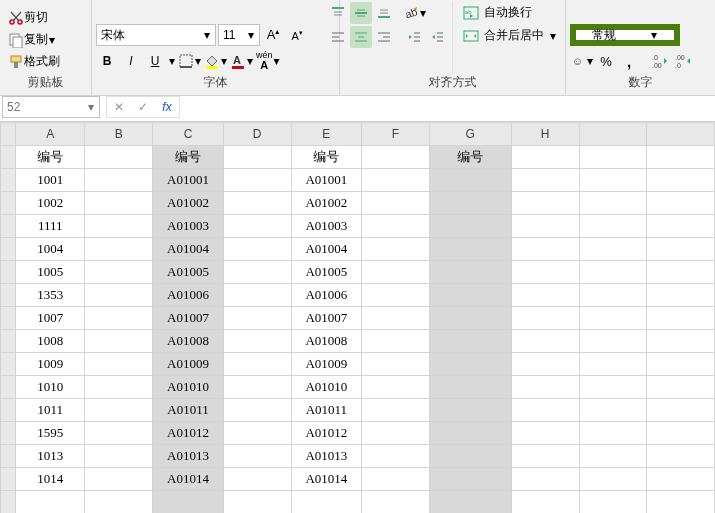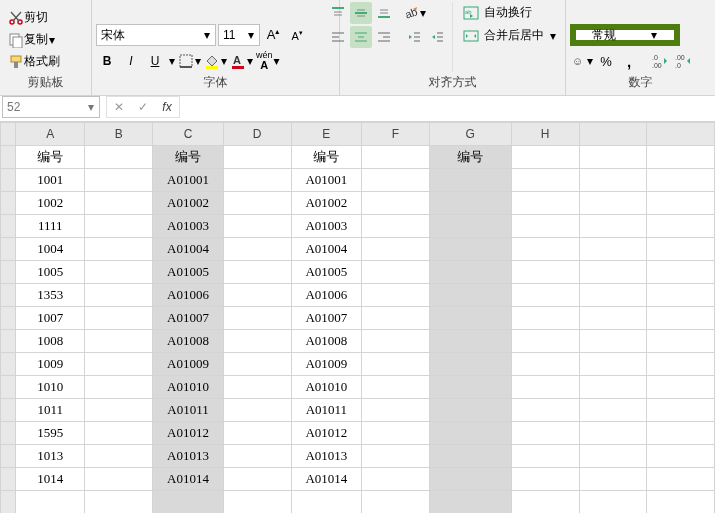--- a/index.html
+++ b/index.html
@@ -24,21 +24,21 @@
 .align-rows .row { display: flex; gap: 1px; margin-bottom: 2px; }
 .align-active { background: #c5e0c5; }
 .align-right-col { display: flex; flex-direction: column; gap: 2px; padding-left: 6px; border-left: 1px solid #e0e0e0; margin-left: 4px; }
 .wide-btn { display: inline-flex; align-items: center; gap: 5px; padding: 2px 4px; cursor: pointer; border-radius: 2px; white-space: nowrap; }
 .num-top { margin-bottom: 4px; }
 .num-combo { width: 110px; height: 22px; border: 6px solid #4d7c0f; background: #fff; display: flex; align-items: center; justify-content: space-between; padding: 0 16px; }
 .formula-bar { display: flex; border-bottom: 1px solid #d4d4d4; height: 26px; background: #fff; }
 .name-box { width: 98px; height: 22px; border: 1px solid #c0c0c0; margin: 0 6px 0 2px; display: flex; align-items: center; justify-content: space-between; padding: 0 4px; background: #fff; color: #777; }
 .fb-btns { display: flex; align-items: center; border: 1px solid #e0e0e0; height: 22px; }
 .fb-btn { width: 24px; height: 20px; display: inline-flex; align-items: center; justify-content: center; color: #999; }
-.fx-label { font-style: italic; color: #404040; padding: 0 6px; }
+.fx-label { font-style: italic; color: #1d4ed8; padding: 0 6px; }
 .grid { position: relative; }
 table { border-collapse: collapse; table-layout: fixed; }
 th, td { border: 1px solid #d4d4d4; height: 23px; font-weight: normal; font-size: 13px; font-family: SimSun, "宋体", serif; color: #000; text-align: center; overflow: hidden; }
 th { background: #e8e8e8; color: #444; font-family: Arial; font-size: 12px; }
 .rowhdr { width: 16px; background: #e8e8e8; font-family: Arial; font-size: 11px; color: #444; }
 .colA { width: 72px; } .colB { width: 72px; } .colC { width: 72px; } .colD { width: 72px; } .colE { width: 72px; } .colF { width: 72px; } .colG { width: 86px; } .colH { width: 72px; } .colI { width: 72px; } .colJ { width: 72px; }
 .sel { background: #d9d9d9; }
 svg { display: block; }
 </style>
 </head>

